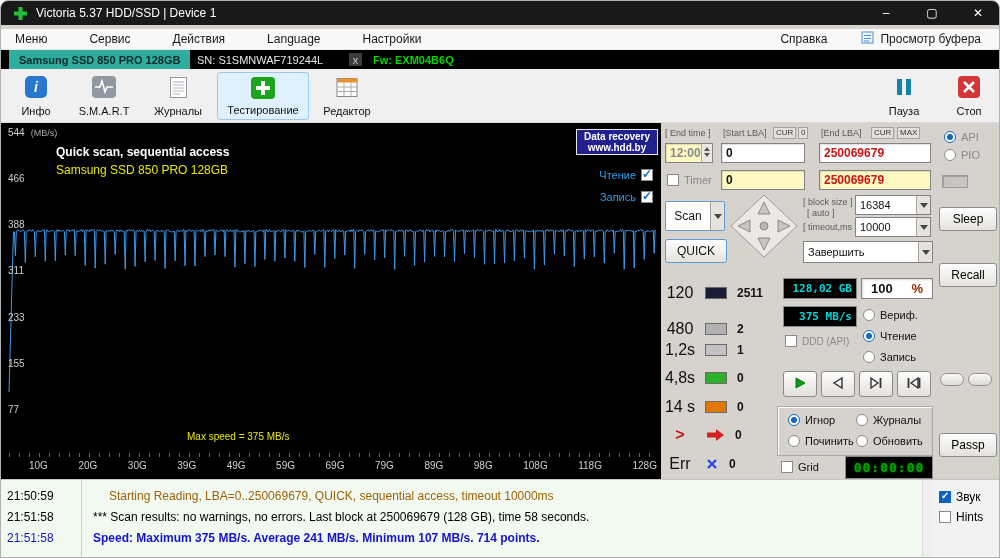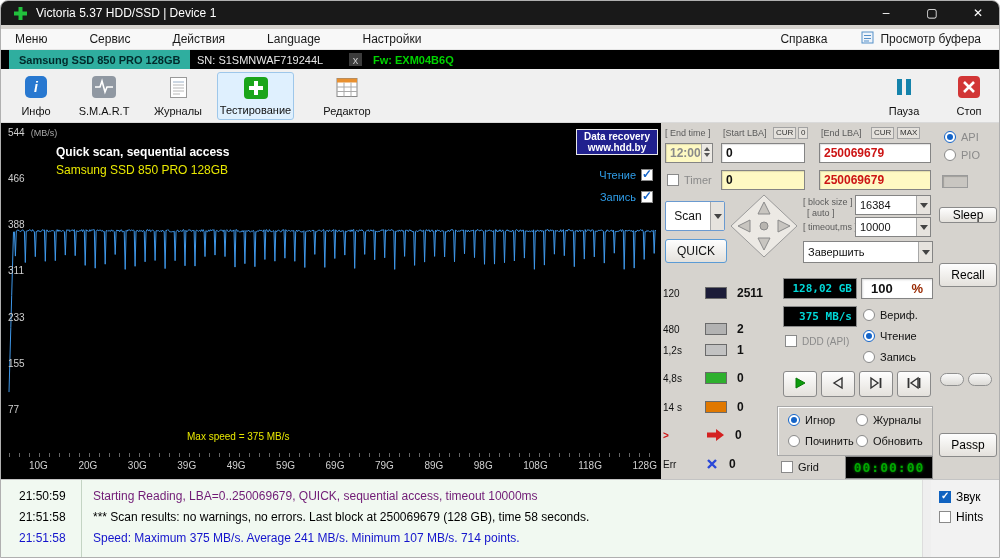--- a/index.html
+++ b/index.html
@@ -62,38 +62,38 @@
 .radio{width:12px;height:12px;border-radius:50%;background:#fff;border:1px solid #8a8a8a;display:inline-block;position:relative;flex:none}
 .radio.on{border-color:#1464c8}
 .radio.on::after{content:"";position:absolute;left:2px;top:2px;width:6px;height:6px;border-radius:50%;background:#1464c8}
 .cb{width:12px;height:12px;background:#fff;border:1px solid #8a8a8a;display:inline-block;position:relative;flex:none}
 .cb.on::after{content:"✓";position:absolute;left:0;top:-3px;font-size:12px;font-weight:bold;color:#1464c8}
 .cb.fill.on{background:#0f62c0;border-color:#0f62c0}
 .cb.fill.on::after{color:#fff;font-size:10px;left:1px;top:-2px}
 .crow,.rrow{position:absolute;display:flex;align-items:center;gap:5px}
 .dim{color:#8a8a8a}
 .strow{position:absolute;left:2px;height:20px;display:flex;align-items:center}
-.stlab{width:34px;text-align:left;font-size:10px}
+.stlab{width:34px;text-align:center;font-size:16px}
 .stlab.red{color:#cc1414;font-weight:bold}
 .stblk{width:22px;height:12px;margin-left:8px;border:1px solid #6a6a6a}
 .sticn{margin-left:8px;display:flex}
 .stcnt{margin-left:10px;font-size:12px;font-weight:bold}
 .lcd{position:absolute;background:#000;border:1px solid #8a8a8a;box-shadow:inset 1px 1px 2px #000;color:#00d8d8;font-family:"DejaVu Sans Mono",monospace;font-weight:bold;font-size:11px;display:flex;align-items:center;justify-content:flex-end;padding:0 4px}
 .lcd.grn{color:#00a800;font-size:13px;letter-spacing:1px;text-shadow:0 0 3px rgba(0,220,0,.55);justify-content:center}
 .pctbox{position:absolute;background:#fff;border:1px solid #848484;box-shadow:inset 1px 1px 2px rgba(0,0,0,.15);display:flex;align-items:center;justify-content:space-between;padding:0 9px;font-weight:bold;font-size:13px}
 .pctbox .pct{color:#982800}
 .gbox{position:absolute;left:116px;top:283px;width:156px;height:50px;border:1px solid #a8a8a8;box-shadow:inset 1px 1px 0 #fff}
 .pill{position:absolute;width:24px;height:13px;border-radius:7px;background:linear-gradient(#fafafa,#dcdad6);border:1px solid #909090}
 
 #sidebar{position:absolute;left:935px;top:122px;width:65px;height:356px;background:#d6d3ce;font-size:11px}
 .indbox{position:absolute;left:6px;top:52px;width:26px;height:13px;background:#c9c6c1;border:1px solid #9a9a9a;box-shadow:inset 1px 1px 1px rgba(0,0,0,.2)}
 
 #logarea{position:absolute;left:0;top:478px;width:930px;height:80px;background:#f1f9f1;border-top:1px solid #c4c4c4}
 .lrow{position:absolute;left:0;width:100%;height:21px;display:flex;align-items:center;font-size:12px;white-space:nowrap}
-.ltime{width:80px;padding-left:18px;flex:none}
+.ltime{width:80px;padding-left:6px;flex:none}
 .ltext{padding-left:12px}
 #logline{position:absolute;left:80px;top:0;bottom:0;width:1px;background:#c4d4c4}
 #logscroll{position:absolute;right:0;top:0;bottom:0;width:9px;background:#efefef;border-left:1px solid #ddd}
 #logside{position:absolute;left:930px;top:478px;width:70px;height:80px;background:#f2f2f2;border-top:1px solid #c4c4c4;font-size:12px}
 </style>
 </head>
 <body>
 
 <div id="win">
 
@@ -164,21 +164,21 @@
             <rect x="1.5" y="1.5" width="16" height="20" fill="#fff" stroke="#999"></rect>
             <line x1="4" y1="6" x2="15" y2="6" stroke="#9ab0c8"></line>
             <line x1="4" y1="9" x2="15" y2="9" stroke="#b8b8b8"></line>
             <line x1="4" y1="12" x2="15" y2="12" stroke="#b8b8b8"></line>
             <line x1="4" y1="15" x2="15" y2="15" stroke="#b8b8b8"></line>
             <line x1="4" y1="18" x2="11" y2="18" stroke="#b8b8b8"></line>
           </svg>
         </span>
       <span class="tlabel">Журналы</span>
     </div>
-    <div class="tbtn active" style="left:216px;width:77px">
+    <div class="tbtn active" style="left:216px;width:92px">
       <span class="ticn">
           <svg width="24" height="22">
             <rect width="24" height="22" rx="4" fill="#1aa51a"></rect>
             <rect x="10" y="4" width="4" height="14" fill="#fff"></rect>
             <rect x="5" y="9" width="14" height="4" fill="#fff"></rect>
           </svg>
         </span>
       <span class="tlabel">Тестирование</span>
     </div>
     <div class="tbtn" style="left:316px;width:60px">
@@ -449,40 +449,40 @@
   <div id="sidebar">
     <div class="rrow" style="left:8px;top:8px">
       <span class="radio on"></span>
       <span class="dim">API</span>
     </div>
     <div class="rrow" style="left:8px;top:26px">
       <span class="radio"></span>
       <span class="dim">PIO</span>
     </div>
     <div class="indbox"></div>
-    <div class="btn" style="left:3px;top:84px;width:58px;height:16px">Sleep</div>
+    <div class="btn" style="left:3px;top:84px;width:58px;height:24px">Sleep</div>
     <div class="btn" style="left:3px;top:140px;width:58px;height:24px">Recall</div>
     <div class="pill" style="left:4px;top:250px"></div>
     <div class="pill" style="left:32px;top:250px"></div>
     <div class="btn" style="left:3px;top:310px;width:58px;height:24px">Passp</div>
   </div>
 
   <div id="logarea">
     <div id="logline"></div>
     <div class="lrow" style="top:5px">
       <span class="ltime" style="color: rgb(0, 0, 0);">21:50:59</span>
-      <span class="ltext" style="color: #701a75;">Starting Reading, LBA=0..250069679, QUICK, sequential access, timeout 10000ms</span>
+      <span class="ltext" style="color: #a16207; margin-left: 16px;">Starting Reading, LBA=0..250069679, QUICK, sequential access, timeout 10000ms</span>
     </div>
     <div class="lrow" style="top:26px">
       <span class="ltime" style="color: rgb(0, 0, 0);">21:51:58</span>
       <span class="ltext" style="color: rgb(0, 0, 0);">*** Scan results: no warnings, no errors. Last block at 250069679 (128 GB), time 58 seconds.</span>
     </div>
     <div class="lrow" style="top:47px">
       <span class="ltime" style="color: rgb(20, 20, 204);">21:51:58</span>
-      <span class="ltext" style="color: rgb(20, 20, 204);">Speed: Maximum 375 MB/s. Average 241 MB/s. Minimum 107 MB/s. 714 points.</span>
+      <span class="ltext" style="color: rgb(20, 20, 204); font-weight: bold;">Speed: Maximum 375 MB/s. Average 241 MB/s. Minimum 107 MB/s. 714 points.</span>
     </div>
     <div id="logscroll"></div>
   </div>
   <div id="logside">
     <div class="crow" style="left:8px;top:10px">
       <span class="cb fill on"></span>
       <span>Звук</span>
     </div>
     <div class="crow" style="left:8px;top:30px">
       <span class="cb"></span>

